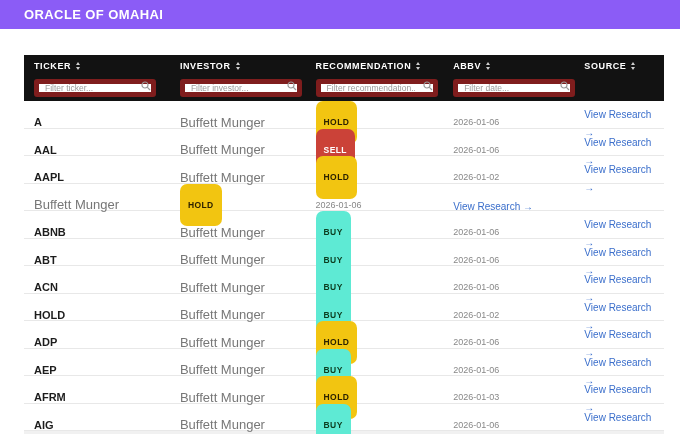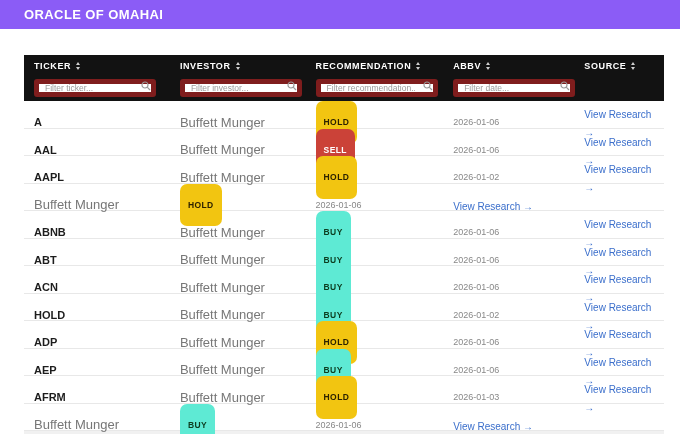--- a/index.html
+++ b/index.html
@@ -277,20 +277,21 @@
         <div class="cell source"><a class="link">View Research →</a></div>
       </div>
       <div class="grid-row">
         <div class="cell ticker">AFRM</div>
         <div class="cell investor">Buffett Munger</div>
         <div class="cell recommendation"><span class="badge hold">HOLD</span></div>
         <div class="cell date">2026-01-03</div>
         <div class="cell source"><a class="link">View Research →</a></div>
       </div>
       <div class="grid-row">
+        <div class="cell ticker">AIG</div>
         <div class="cell investor">Buffett Munger</div>
         <div class="cell recommendation"><span class="badge buy">BUY</span></div>
         <div class="cell date">2026-01-06</div>
         <div class="cell source"><a class="link">View Research →</a></div>
       </div>
     </div>
   <div class="table-bottom-strip"></div>
 </div>
 
 </body></html>

